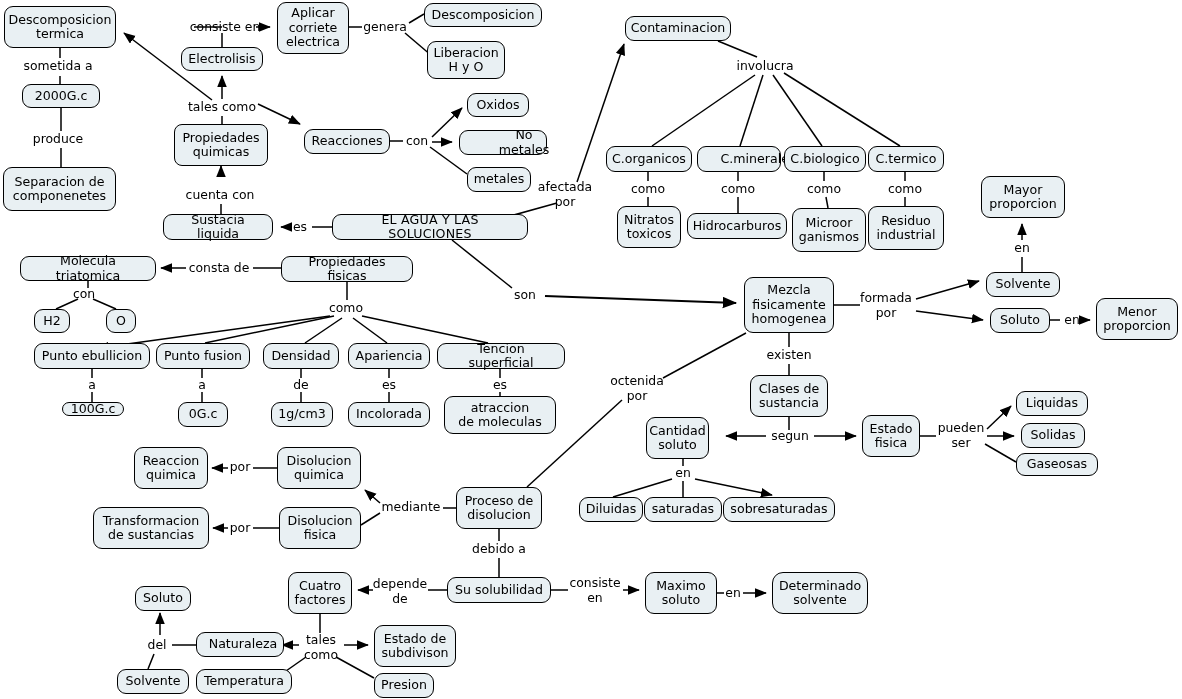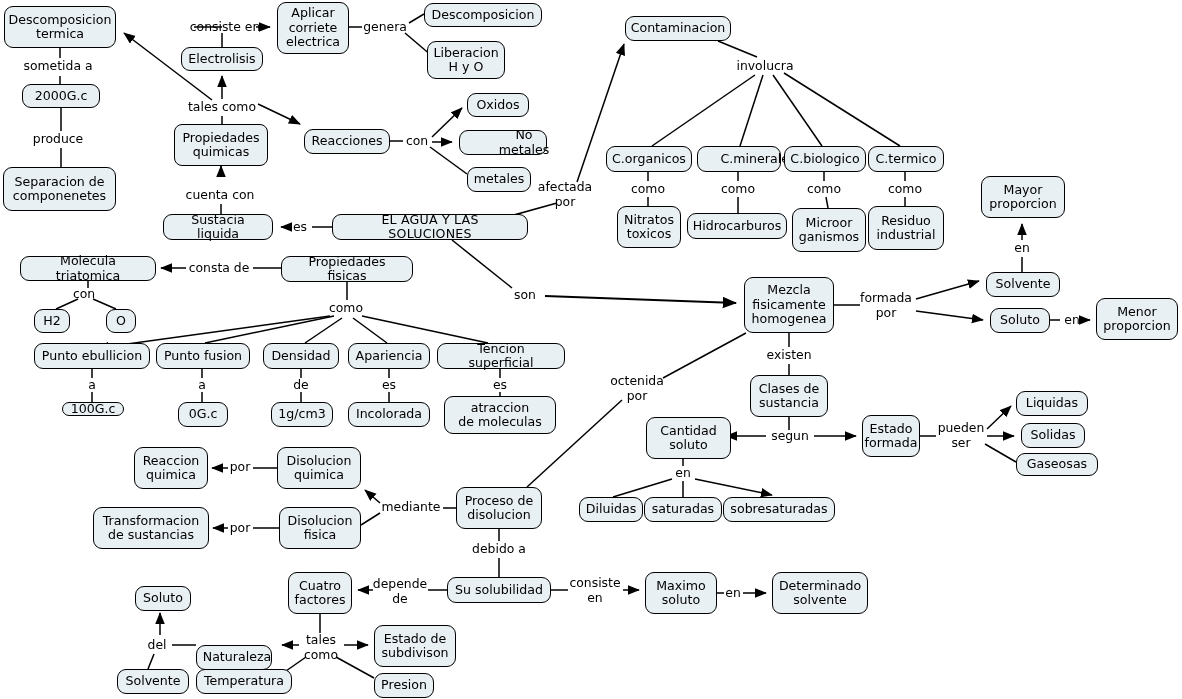--- a/index.html
+++ b/index.html
@@ -234,24 +234,24 @@
 de moleculas</div>
       <div class="node" style="left: 744px; top: 277px; width: 90px; height: 56px;">Mezcla
 fisicamente
 homogenea</div>
       <div class="node" style="left: 986px; top: 272px; width: 74px; height: 25px;">Solvente</div>
       <div class="node" style="left: 990px; top: 308px; width: 60px; height: 25px;">Soluto</div>
       <div class="node" style="left: 1096px; top: 298px; width: 82px; height: 42px;">Menor
 proporcion</div>
       <div class="node" style="left: 750px; top: 375px; width: 78px; height: 42px;">Clases de
 sustancia</div>
-      <div class="node" style="left: 646px; top: 417px; width: 85px; height: 42px;">Cantidad
+      <div class="node" style="left: 646px; top: 417px; width: 63px; height: 42px;">Cantidad
 soluto</div>
       <div class="node" style="left: 862px; top: 415px; width: 58px; height: 42px;">Estado
-formada</div>
+fisica</div>
       <div class="node" style="left: 1016px; top: 391px; width: 72px; height: 25px;">Liquidas</div>
       <div class="node" style="left: 1021px; top: 423px; width: 64px; height: 25px;">Solidas</div>
       <div class="node" style="left: 1016px; top: 453px; width: 82px; height: 23px;">Gaseosas</div>
       <div class="node" style="left: 579px; top: 497px; width: 64px; height: 25px;">Diluidas</div>
       <div class="node" style="left: 644px; top: 497px; width: 78px; height: 25px;">saturadas</div>
       <div class="node" style="left: 723px; top: 497px; width: 112px; height: 25px;">sobresaturadas</div>
       <div class="node" style="left: 456px; top: 487px; width: 86px; height: 42px;">Proceso de
 disolucion</div>
       <div class="node" style="left: 277px; top: 447px; width: 84px; height: 42px;">Disolucion
 quimica</div>
@@ -259,25 +259,25 @@
 fisica</div>
       <div class="node" style="left: 134px; top: 447px; width: 74px; height: 42px;">Reaccion
 quimica</div>
       <div class="node" style="left: 93px; top: 507px; width: 116px; height: 42px;">Transformacion
 de sustancias</div>
       <div class="node" style="left: 447px; top: 577px; width: 104px; height: 26px;">Su solubilidad</div>
       <div class="node" style="left: 288px; top: 572px; width: 64px; height: 42px;">Cuatro
 factores</div>
       <div class="node" style="left: 645px; top: 572px; width: 72px; height: 42px;">Maximo
 soluto</div>
-      <div class="node" style="left: 772px; top: 572px; width: 96px; height: 42px;">Determinado
+      <div class="node" style="left: 772px; top: 572px; width: 96px; height: 42px; border-radius: 11px;">Determinado
 solvente</div>
       <div class="node" style="left: 135px; top: 586px; width: 56px; height: 25px;">Soluto</div>
       <div class="node" style="left: 117px; top: 669px; width: 72px; height: 25px;">Solvente</div>
-      <div class="node" style="left: 196px; top: 645px; width: 76px; height: 25px; padding-left: 12px;">Naturaleza</div>
+      <div class="node" style="left: 196px; top: 632px; width: 88px; height: 25px; padding-left: 12px;">Naturaleza</div>
       <div class="node" style="left: 196px; top: 669px; width: 96px; height: 25px;">Temperatura</div>
       <div class="node" style="left: 374px; top: 625px; width: 82px; height: 42px;">Estado de
 subdivison</div>
       <div class="node" style="left: 374px; top: 673px; width: 60px; height: 25px;">Presion</div>
     </div>
   <div id="labels-layer">
       <div class="lbl" style="left: 58px; top: 66px;">sometida a</div>
       <div class="lbl" style="left: 58px; top: 139px;">produce</div>
       <div class="lbl" style="left: 225px; top: 27px;">consiste en</div>
       <div class="lbl" style="left: 385px; top: 27px;">genera</div>

